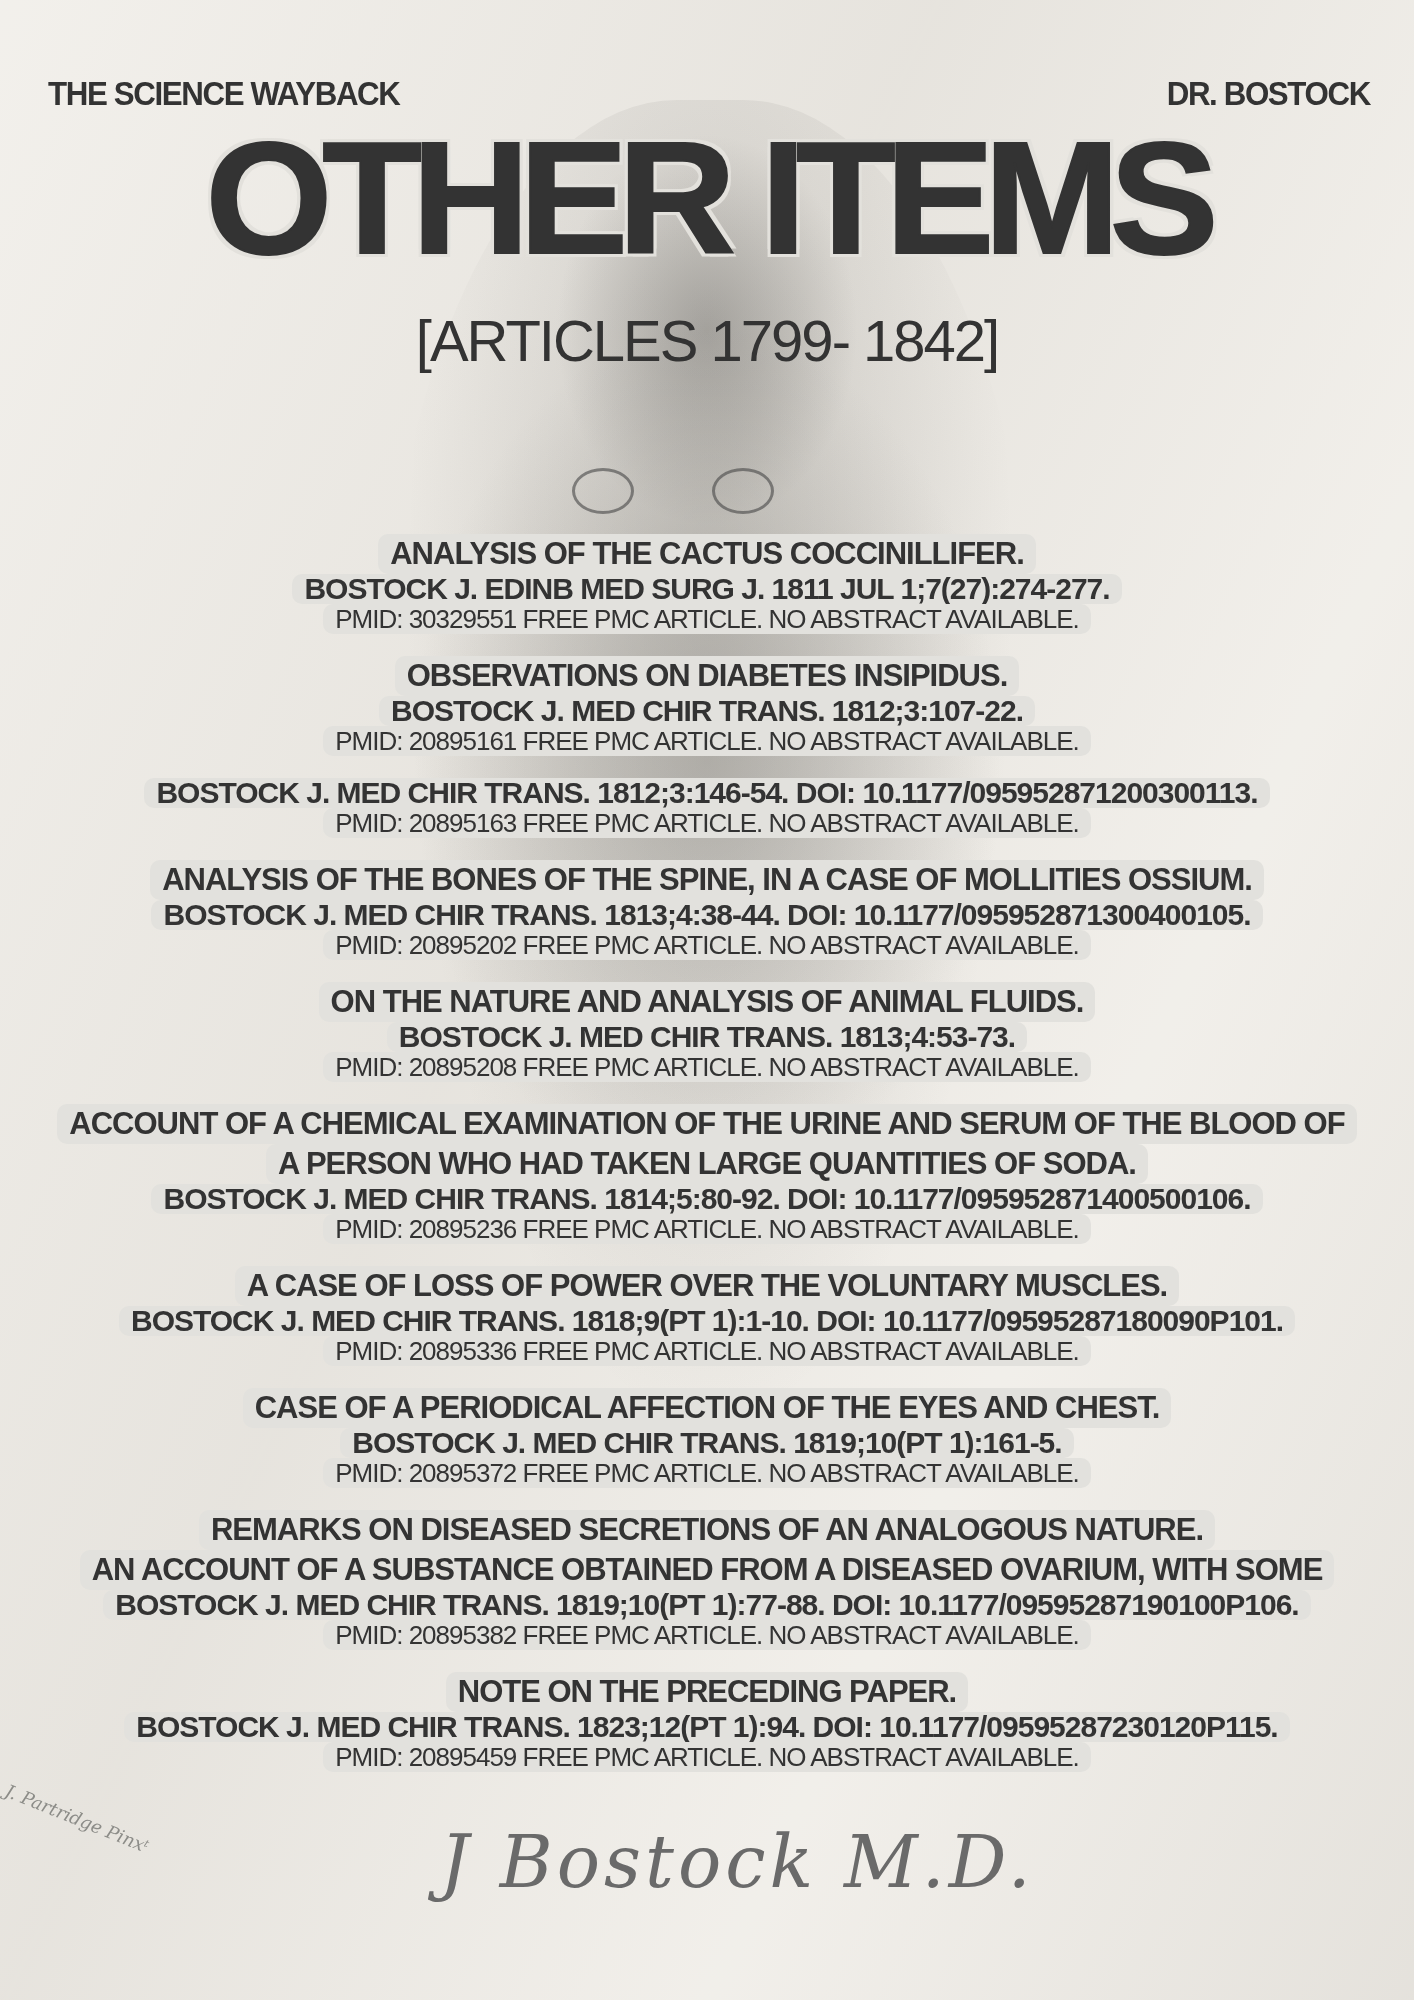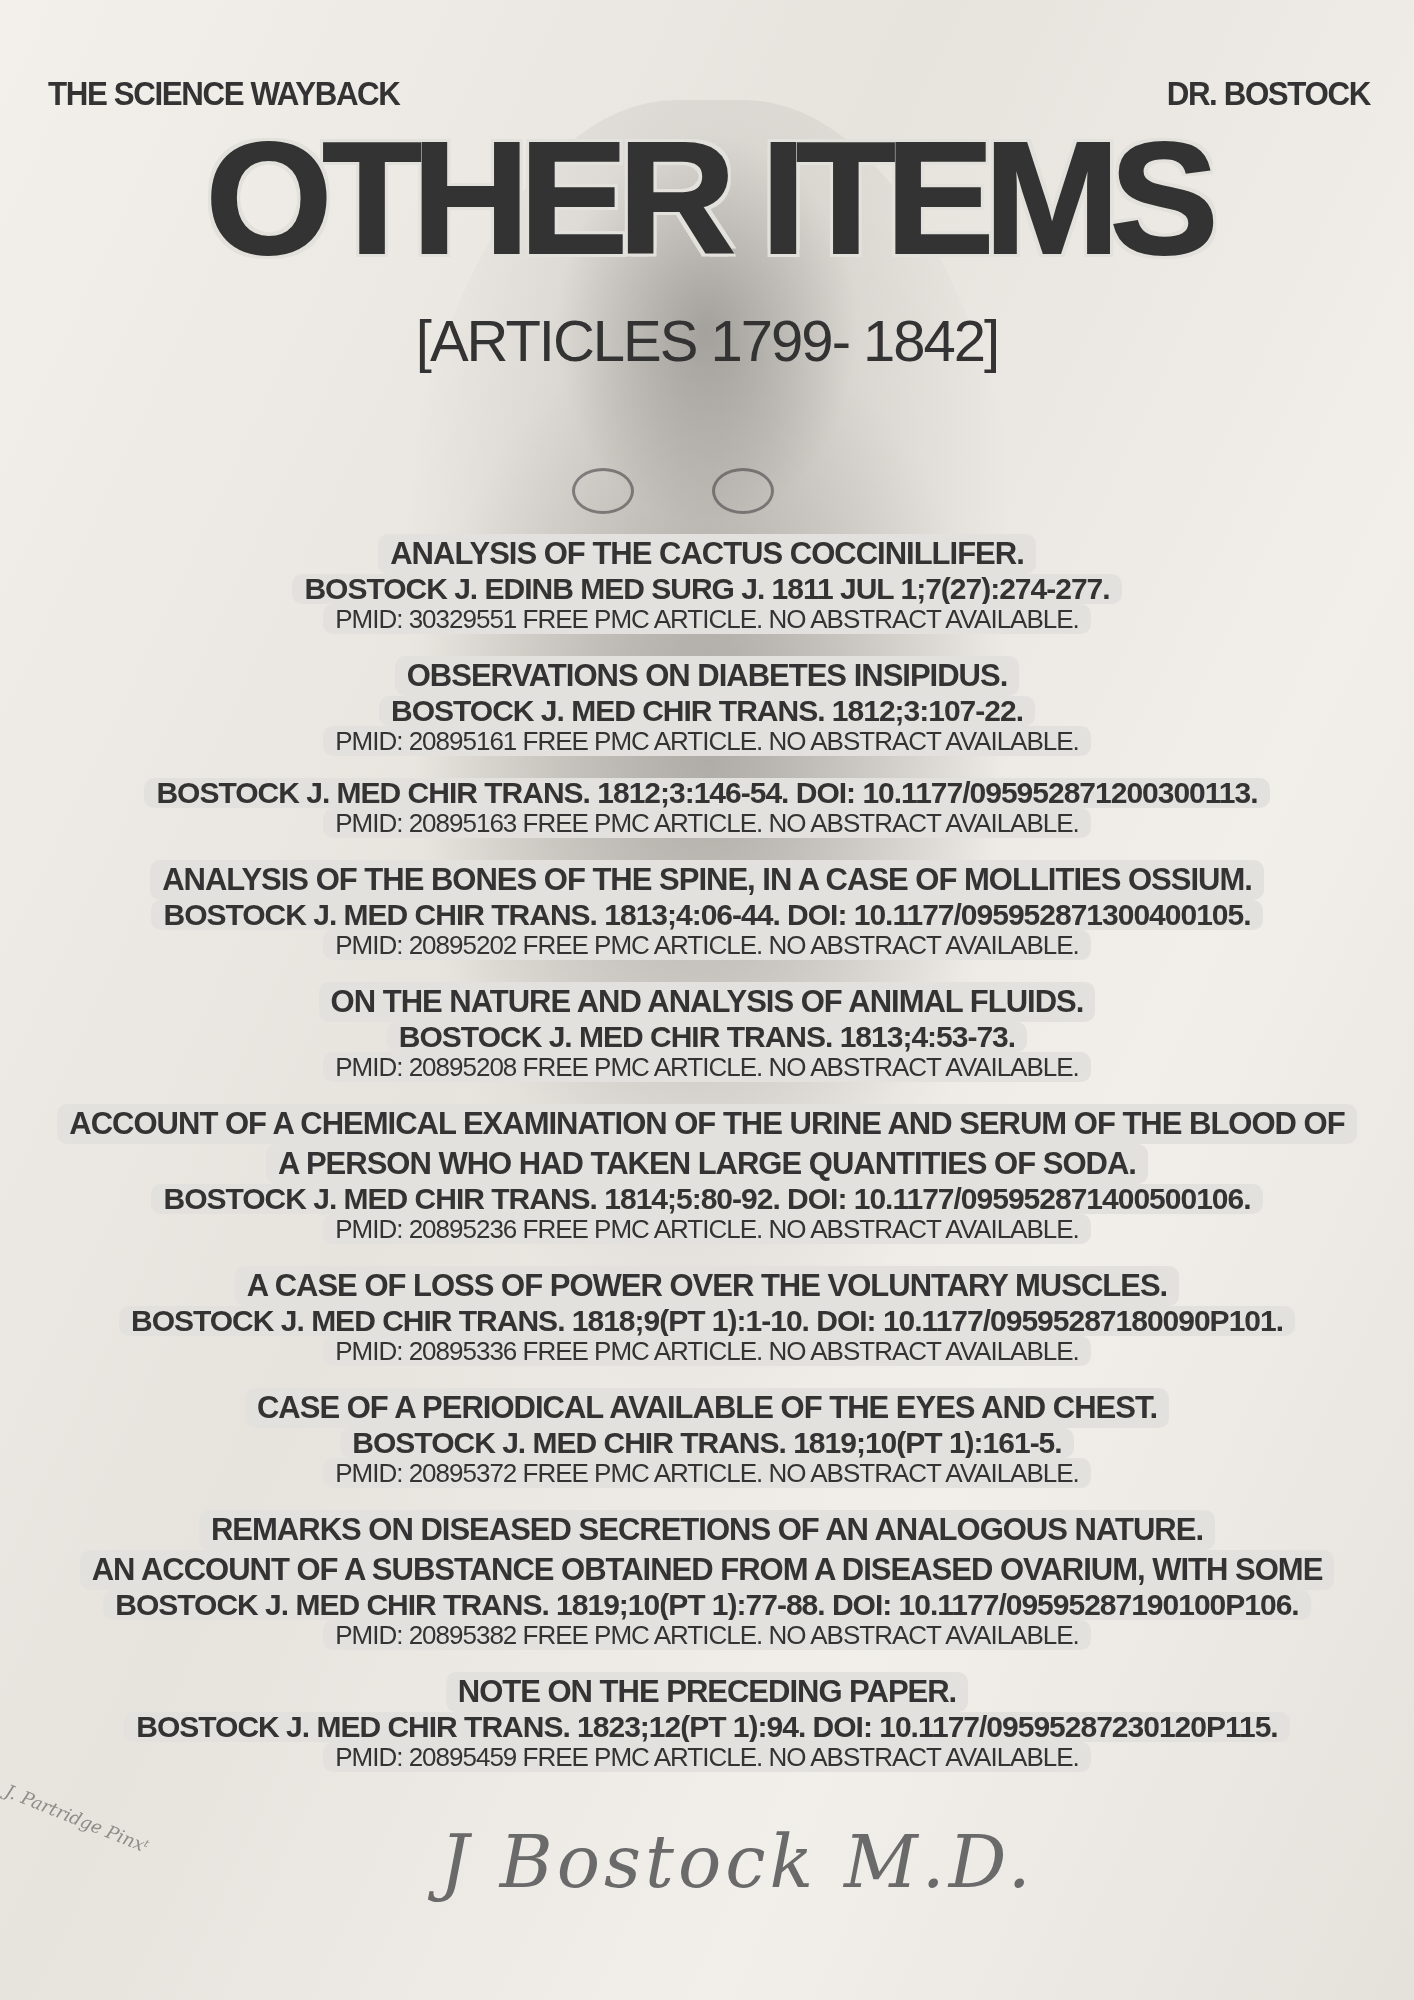--- a/index.html
+++ b/index.html
@@ -87,41 +87,41 @@
     <span class="line"><span class="t">OBSERVATIONS ON DIABETES INSIPIDUS.</span></span>
     <span class="line"><span class="c">BOSTOCK J. MED CHIR TRANS. 1812;3:107-22.</span></span>
     <span class="line"><span class="p">PMID: 20895161 FREE PMC ARTICLE. NO ABSTRACT AVAILABLE.</span></span>
   </div>
   <div class="article">
     <span class="line"><span class="c">BOSTOCK J. MED CHIR TRANS. 1812;3:146-54. DOI: 10.1177/095952871200300113.</span></span>
     <span class="line"><span class="p">PMID: 20895163 FREE PMC ARTICLE. NO ABSTRACT AVAILABLE.</span></span>
   </div>
   <div class="article">
     <span class="line"><span class="t">ANALYSIS OF THE BONES OF THE SPINE, IN A CASE OF MOLLITIES OSSIUM.</span></span>
-    <span class="line"><span class="c">BOSTOCK J. MED CHIR TRANS. 1813;4:06-44. DOI: 10.1177/095952871300400105.</span></span>
+    <span class="line"><span class="c">BOSTOCK J. MED CHIR TRANS. 1813;4:38-44. DOI: 10.1177/095952871300400105.</span></span>
     <span class="line"><span class="p">PMID: 20895202 FREE PMC ARTICLE. NO ABSTRACT AVAILABLE.</span></span>
   </div>
   <div class="article">
     <span class="line"><span class="t">ON THE NATURE AND ANALYSIS OF ANIMAL FLUIDS.</span></span>
     <span class="line"><span class="c">BOSTOCK J. MED CHIR TRANS. 1813;4:53-73.</span></span>
     <span class="line"><span class="p">PMID: 20895208 FREE PMC ARTICLE. NO ABSTRACT AVAILABLE.</span></span>
   </div>
   <div class="article">
     <span class="line"><span class="t">ACCOUNT OF A CHEMICAL EXAMINATION OF THE URINE AND SERUM OF THE BLOOD OF</span></span>
     <span class="line"><span class="t">A PERSON WHO HAD TAKEN LARGE QUANTITIES OF SODA.</span></span>
     <span class="line"><span class="c">BOSTOCK J. MED CHIR TRANS. 1814;5:80-92. DOI: 10.1177/095952871400500106.</span></span>
     <span class="line"><span class="p">PMID: 20895236 FREE PMC ARTICLE. NO ABSTRACT AVAILABLE.</span></span>
   </div>
   <div class="article">
     <span class="line"><span class="t">A CASE OF LOSS OF POWER OVER THE VOLUNTARY MUSCLES.</span></span>
     <span class="line"><span class="c">BOSTOCK J. MED CHIR TRANS. 1818;9(PT 1):1-10. DOI: 10.1177/09595287180090P101.</span></span>
     <span class="line"><span class="p">PMID: 20895336 FREE PMC ARTICLE. NO ABSTRACT AVAILABLE.</span></span>
   </div>
   <div class="article">
-    <span class="line"><span class="t">CASE OF A PERIODICAL AVAILABLE OF THE EYES AND CHEST.</span></span>
+    <span class="line"><span class="t">CASE OF A PERIODICAL AFFECTION OF THE EYES AND CHEST.</span></span>
     <span class="line"><span class="c">BOSTOCK J. MED CHIR TRANS. 1819;10(PT 1):161-5.</span></span>
     <span class="line"><span class="p">PMID: 20895372 FREE PMC ARTICLE. NO ABSTRACT AVAILABLE.</span></span>
   </div>
   <div class="article">
     <span class="line"><span class="t">REMARKS ON DISEASED SECRETIONS OF AN ANALOGOUS NATURE.</span></span>
     <span class="line"><span class="t">AN ACCOUNT OF A SUBSTANCE OBTAINED FROM A DISEASED OVARIUM, WITH SOME</span></span>
     <span class="line"><span class="c">BOSTOCK J. MED CHIR TRANS. 1819;10(PT 1):77-88. DOI: 10.1177/09595287190100P106.</span></span>
     <span class="line"><span class="p">PMID: 20895382 FREE PMC ARTICLE. NO ABSTRACT AVAILABLE.</span></span>
   </div>
   <div class="article">

